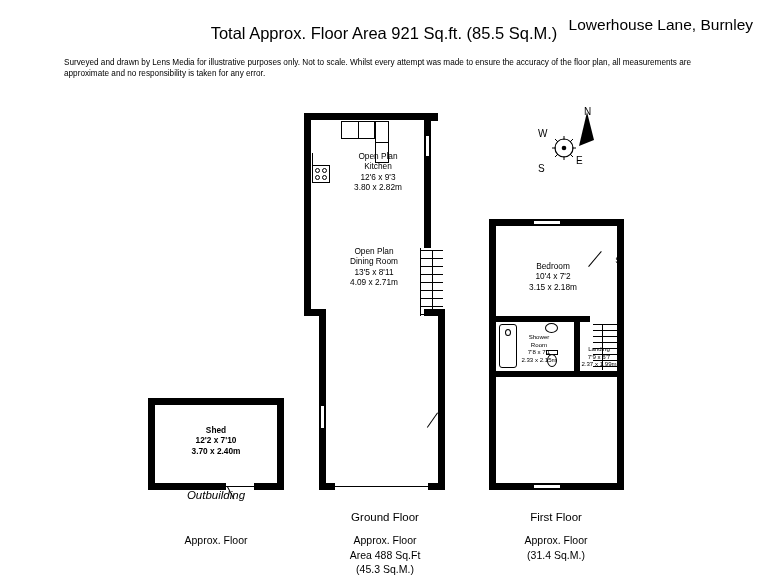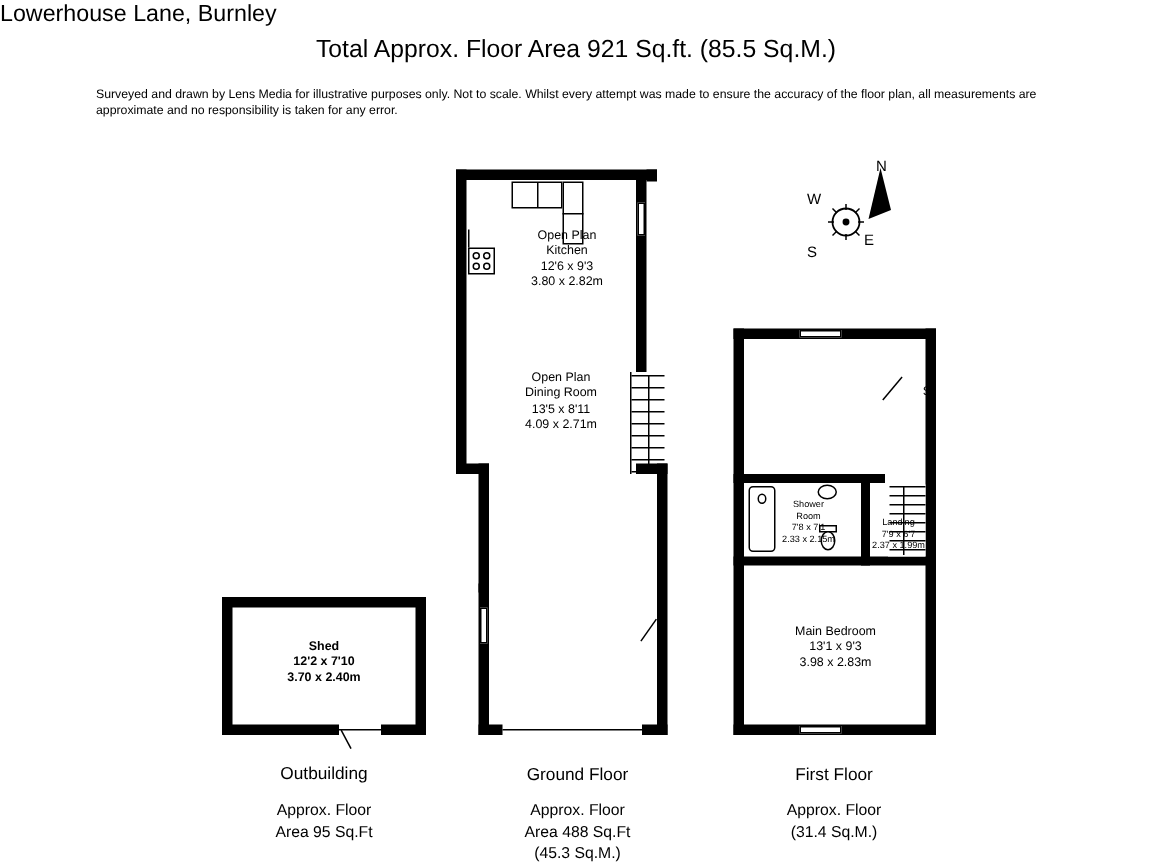--- a/index.html
+++ b/index.html
@@ -12,23 +12,23 @@
     height: 576px;
     position: relative;
     font-family: "Liberation Sans", sans-serif;
     color: #000000;
     overflow: hidden;
   }
   .abs { position: absolute; }
 
   
   #title {
-    top: 1px; left: 0; width: 753px;
+    top: 16px; left: 0; width: 753px;
     font-size: 15.5px;
-    text-align: left;
+    text-align: right;
   }
   #subtitle {
     top: 24px; left: 0; width: 768px;
     font-size: 16.5px;
     text-align: center;
   }
   #disclaimer {
     top: 57px; left: 64px; width: 640px;
     font-size: 8.2px;
     line-height: 11px;
@@ -230,20 +230,25 @@
 
   <div class="wall abs" style="left:85px; top:97px; width:6px; height:61px;"></div>
 
   <div class="wall abs" style="left:0; top:152px; width:135px; height:6px;"></div>
 
   <div class="fixture-line" style="left:112px; top:32px; width:1px; height:20px; transform:rotate(40deg); transform-origin: top left;"></div>
   <div class="door-arc" style="left:100px; top:30px; width:24px; height:24px; border-color:#000; clip-path: polygon(0 0, 100% 0, 100% 100%, 0 100%); border-width:1px; border-style:solid; border-radius:50%; background:transparent; opacity:0;"></div>
 
   <div class="label" style="left:122px; top:36px; width:14px;">S</div>
 
+  <div class="label" style="left:14px; top:42px; width:100px;">
+    <div>Bedroom</div>
+    <div>10'4 x 7'2</div>
+    <div>3.15 x 2.18m</div>
+  </div>
 
   <div class="fixture-box" style="left:10px; top:105px; width:18px; height:44px; border-radius:3px;"></div>
   <div class="fixture-oval" style="left:16px; top:110px; width:6px; height:7px;"></div>
 
   <div class="fixture-oval" style="left:56px; top:104px; width:13px; height:10px;"></div>
 
   <div class="fixture-box" style="left:57px; top:131px; width:12px; height:5px;"></div>
   <div class="fixture-oval" style="left:58px; top:135px; width:10px; height:13px;"></div>
 
   <div class="label small" style="left:22px; top:114px; width:56px;">
@@ -265,35 +270,29 @@
       <i style="top:42px"></i>
   </div>
   <div class="fixture-line" style="left:113px; top:105px; width:1px; height:46px;"></div>
 
   <div class="label small" style="left:86px; top:126px; width:48px;">
     <div>Landing</div>
     <div>7'9 x 6'7</div>
     <div>2.37 x 1.99m</div>
   </div>
 
-  <div class="label" style="left:13px; top:196px; width:110px;">
-    <div>Main Bedroom</div>
-    <div>13'1 x 9'3</div>
-    <div>3.98 x 2.83m</div>
-  </div>
 
   <div class="fixture-box" style="left:44px; top:265px; width:28px; height:5px;"></div>
 
   <div class="fixture-box" style="left:44px; top:1px; width:28px; height:5px;"></div>
 </div>
 
-<div class="footer-title" style="left:116px; top:510px;">Outbuilding</div>
+<div class="footer-title" style="left:116px; top:489px;font-style:italic;">Outbuilding</div>
 <div class="footer-label" style="left:116px; top:533px;">
   <div>Approx. Floor</div>
-  <div>Area 95 Sq.Ft</div>
 </div>
 
 <div class="footer-title" style="left:285px; top:511px;">Ground Floor</div>
 <div class="footer-label" style="left:285px; top:533px;">
   <div>Approx. Floor</div>
   <div>Area 488 Sq.Ft</div>
   <div>(45.3 Sq.M.)</div>
 </div>
 
 <div class="footer-title" style="left:456px; top:511px;">First Floor</div>

